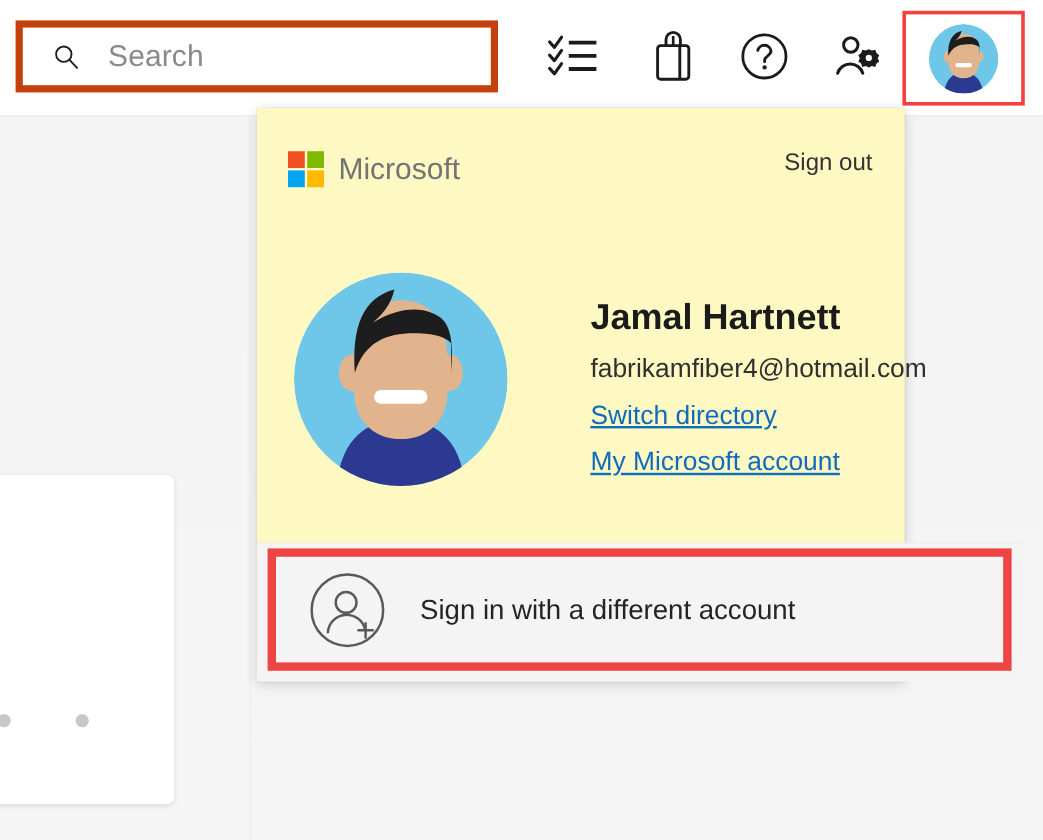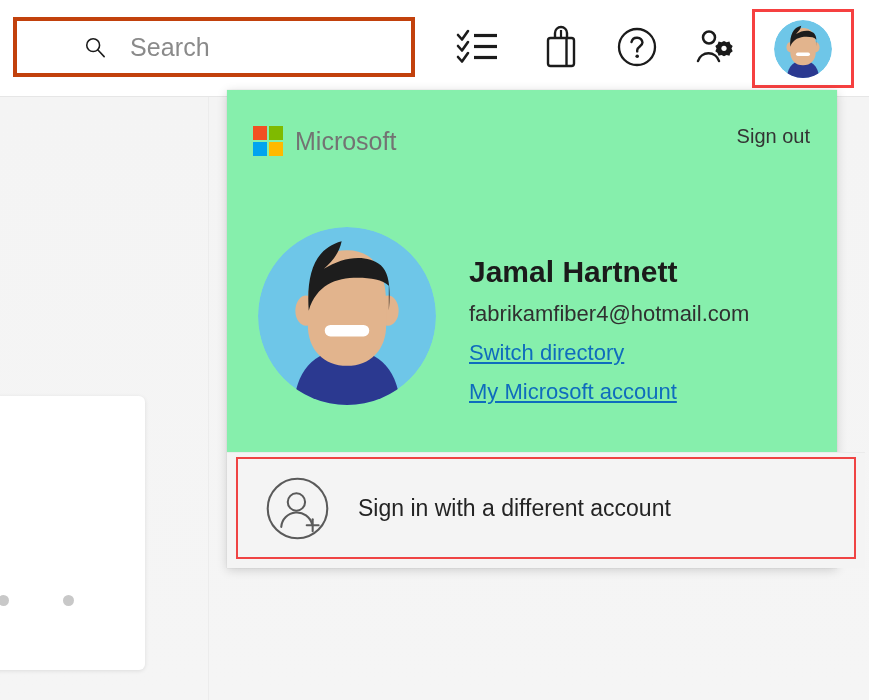--- a/index.html
+++ b/index.html
@@ -53,27 +53,26 @@
     height: 96px;
     background: #ffffff;
   }
 
   #search-box {
     position: absolute;
     left: 13px;
     top: 17px;
     width: 402px;
     height: 60px;
-    border: 4px solid #c2410c;
+    border: 6px solid #c2410c;
     background: #ffffff;
     box-sizing: border-box;
     display: flex;
     align-items: center;
     cursor: text;
-    padding-left: 42px;
   }
   #search-icon {
     margin-left: 25px;
     width: 22px;
     height: 22px;
     flex: none;
     display: block;
   }
   #search-placeholder {
     margin-left: 24px;
@@ -141,25 +140,25 @@
     height: 11px;
     border-radius: 50%;
     background: #c8c8c8;
   }
   #bg-card-dot-1 { left: 58px; top: 199px; }
   #bg-card-dot-2 { left: 123px; top: 199px; }
 
   
   #account-flyout {
     position: absolute;
-    left: 227px;
+    left: 214px;
     top: 90px;
-    width: 610px;
+    width: 540px;
     height: 478px;
-    background: #86efac;
+    background: #fef9c3;
     box-shadow: 0 2px 10px rgba(0,0,0,0.16), 0 0 1px rgba(0,0,0,0.18);
   }
 
   #flyout-header {
     position: relative;
     height: 72px;
   }
   #ms-logo-group {
     position: absolute;
     left: 26px;
@@ -195,21 +194,22 @@
     white-space: nowrap;
   }
 
   
   #profile-row {
     position: absolute;
     left: 0;
     top: 137px;
     width: 638px;
     display: flex;
-    align-items: flex-end;
+    align-items: center;
+    gap: 36px;
   }
   #avatar-large {
     margin-left: 31px;
     width: 178px;
     height: 178px;
     border-radius: 50%;
     overflow: hidden;
     flex: none;
   }
   #profile-text {
@@ -260,21 +260,21 @@
     height: 115px;
     background: #f4f4f4;
     box-sizing: border-box;
   }
   #different-account-row {
     position: absolute;
     left: 9px;
     top: 4px;
     width: 620px;
     height: 102px;
-    border: 2px solid #ef4444;
+    border: 7px solid #ef4444;
     box-sizing: border-box;
     display: flex;
     align-items: center;
     background: #f4f4f4;
     cursor: pointer;
   }
   #add-user-icon {
     margin-left: 27px;
     width: 65px;
     height: 65px;

